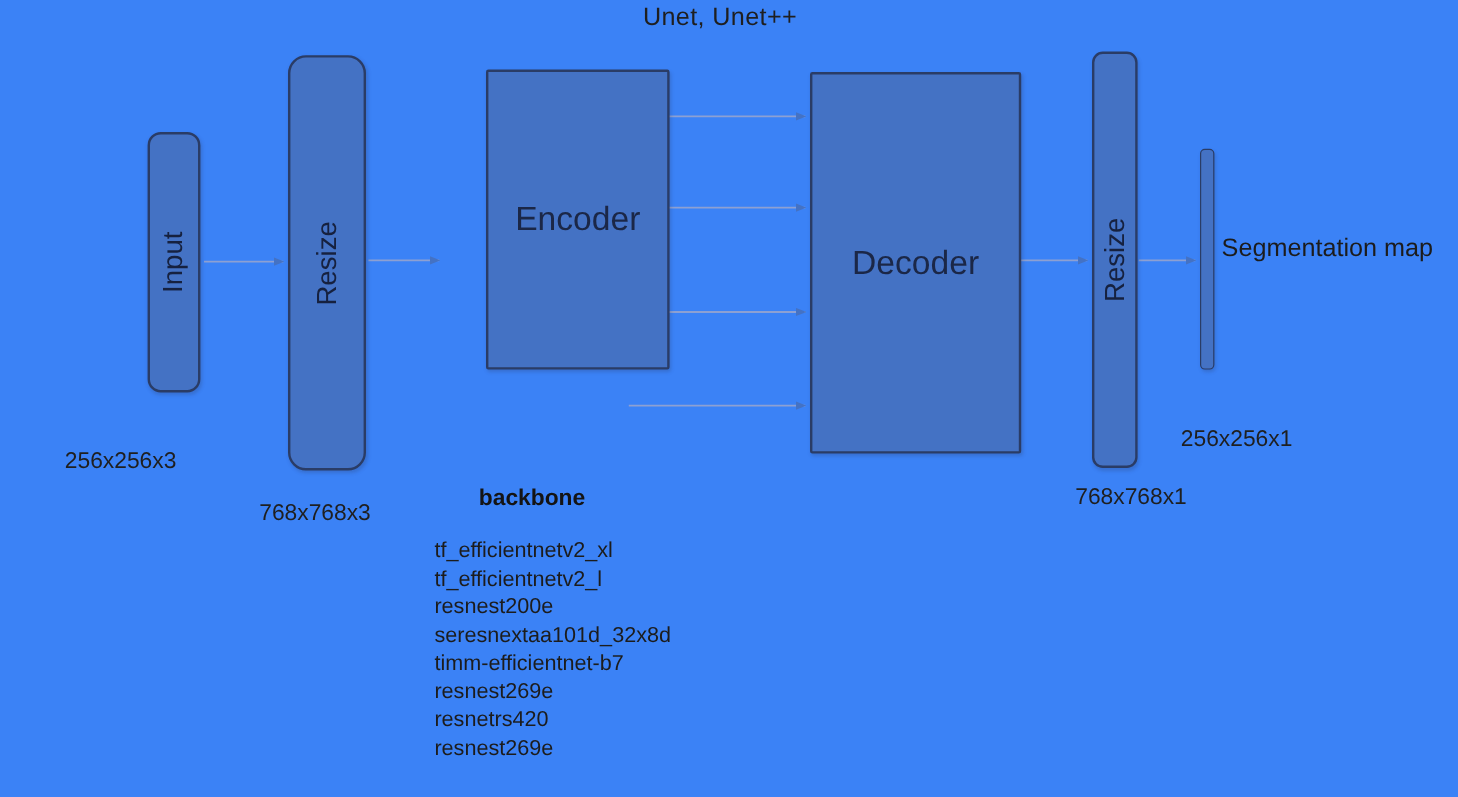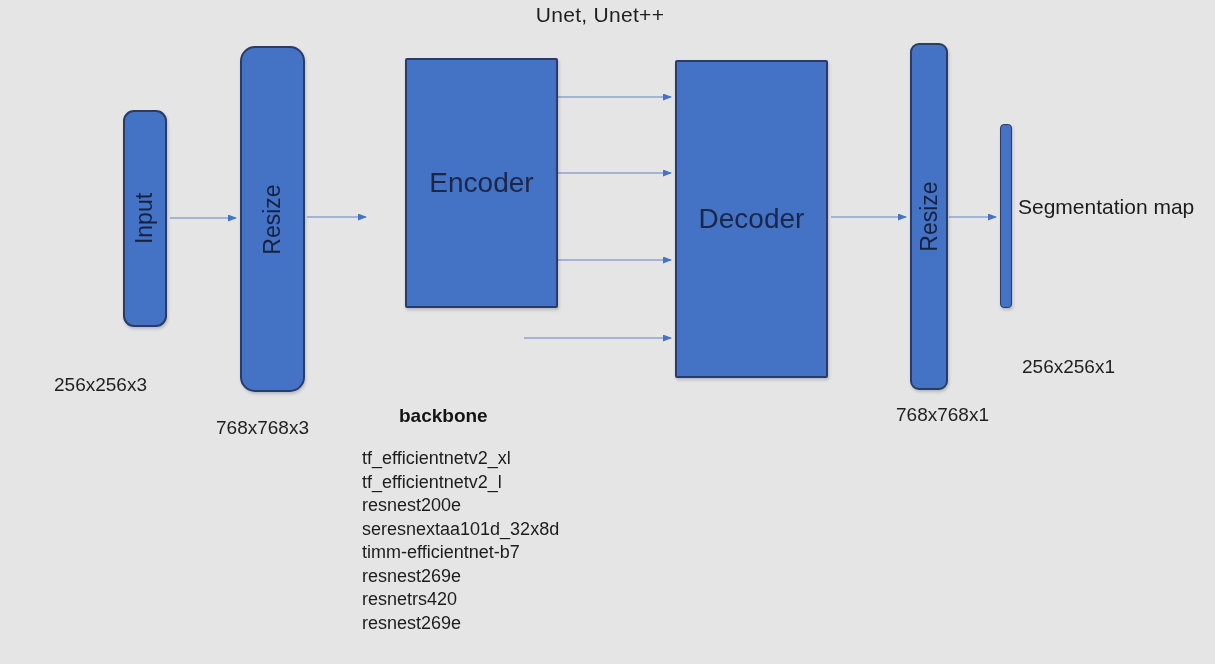--- a/index.html
+++ b/index.html
@@ -5,21 +5,21 @@
   html, body {
     margin: 0;
     padding: 0;
     background: #ffffff;
     font-family: "Liberation Sans", sans-serif;
   }
   .canvas {
     position: relative;
     width: 1215px;
     height: 664px;
-    background: #e5e5e5;
+    background: #3b82f6;
     overflow: hidden;
   }
   .title {
     position: absolute;
     left: 440px;
     top: 3px;
     width: 320px;
     text-align: center;
     font-size: 21px;
     color: #1f1f1f;
@@ -41,33 +41,33 @@
     font-size: 23px;
     color: #16213f;
   }
   .node .hlabel {
     font-size: 28px;
     color: #1b2747;
   }
   .node-input   { left: 123px; top: 110px; width: 44px;  height: 217px; border-radius: 11px; }
   .node-resize1 { left: 240px; top: 46px;  width: 65px;  height: 346px; border-radius: 15px; }
   .node-encoder { left: 370px; top: 58px;  width: 153px; height: 250px; border-radius: 2px; margin-left: 35px; }
-  .node-decoder { left: 675px; top: 60px;  width: 153px; height: 318px; border-radius: 2px; }
+  .node-decoder { left: 675px; top: 60px;  width: 176px; height: 318px; border-radius: 2px; }
   .node-resize2 { left: 910px; top: 43px;  width: 38px;  height: 347px; border-radius: 9px; }
   .node-segbar  { left: 1000px; top: 124px; width: 12px; height: 184px; border-radius: 4px; border-width: 1.5px; }
   .dim {
     position: absolute;
     font-size: 19px;
     color: #1f1f1f;
     white-space: nowrap;
   }
   .dim-input   { left: 54px;  top: 374px; }
   .dim-resize1 { left: 216px; top: 417px; }
   .dim-resize2 { left: 856px; top: 404px; margin-left: 40px; }
-  .dim-output  { left: 984px; top: 356px; margin-left: 38px; }
+  .dim-output  { left: 984px; top: 356px; }
   .seg-label {
     position: absolute;
     left: 1018px;
     top: 195px;
     font-size: 21px;
     color: #1c1c1c;
     white-space: nowrap;
   }
   .backbone-heading {
     position: absolute;

